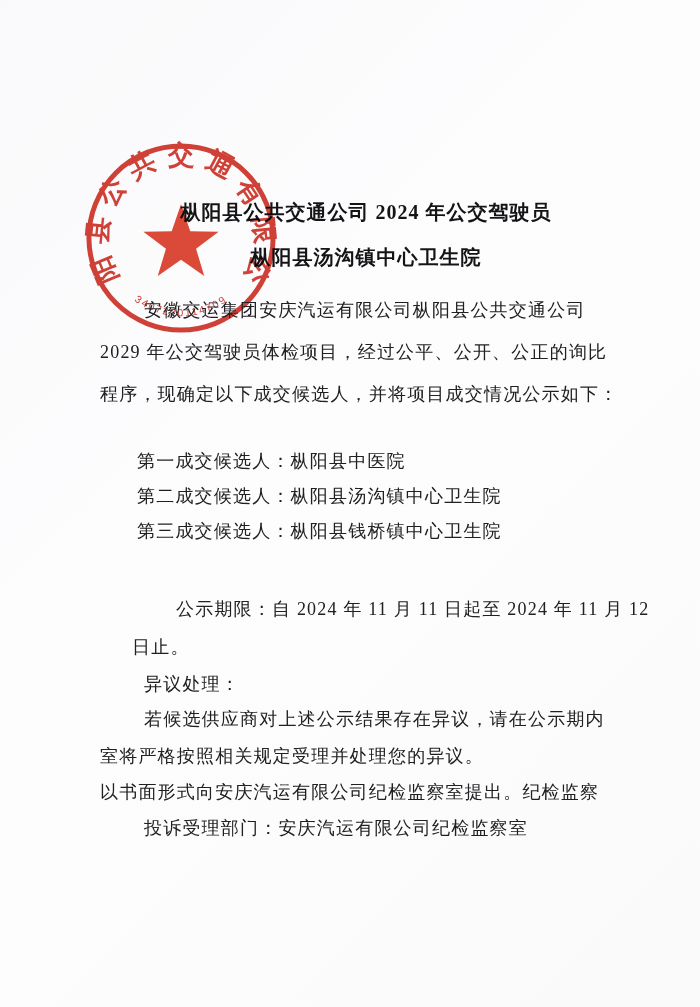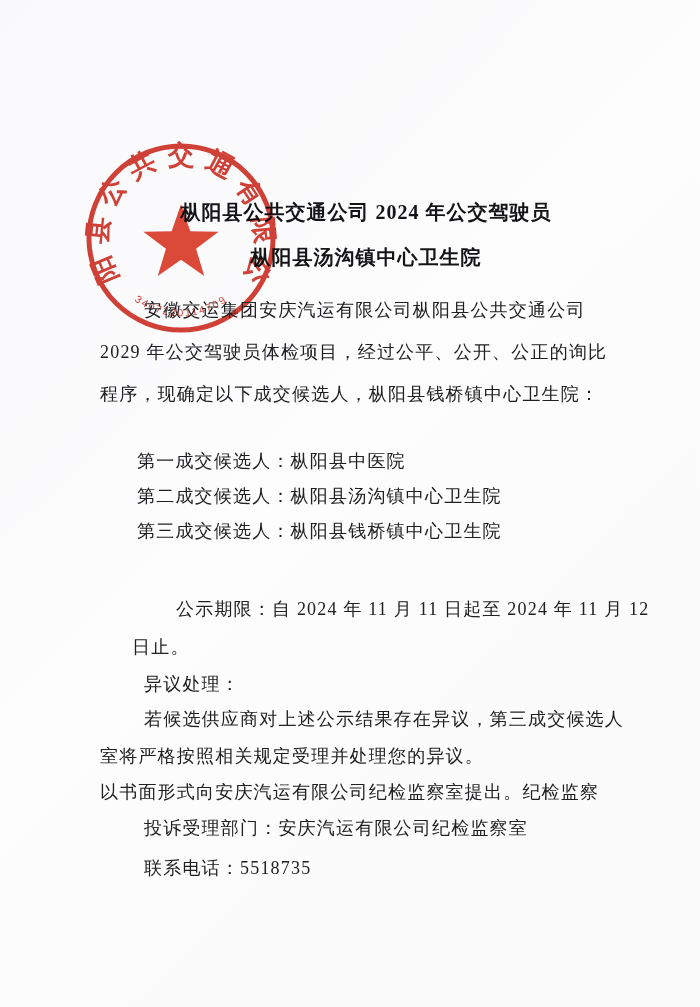--- a/index.html
+++ b/index.html
@@ -94,39 +94,38 @@
         <text class="seal-code-text">
           <textPath href="#arcBottom" startOffset="50%" text-anchor="middle">3407220114709</textPath>
         </text>
       </g>
     </svg>
   </div>
 
   <div class="block" id="intro">
     <span class="line indent">安徽交运集团安庆汽运有限公司枞阳县公共交通公司</span>
     <span class="line">2029 年公交驾驶员体检项目，经过公平、公开、公正的询比</span>
-    <span class="line">程序，现确定以下成交候选人，枞阳县钱桥镇中心卫生院：</span>
+    <span class="line">程序，现确定以下成交候选人，并将项目成交情况公示如下：</span>
   </div>
 
   <div class="block" id="candidates">
     <span class="line">第一成交候选人：枞阳县中医院</span>
     <span class="line">第二成交候选人：枞阳县汤沟镇中心卫生院</span>
     <span class="line">第三成交候选人：枞阳县钱桥镇中心卫生院</span>
   </div>
 
   <div class="block" id="period">
     <span class="line indent">公示期限：自 2024 年 11 月 11 日起至 2024 年 11 月 12</span>
     <span class="line">日止。</span>
   </div>
 
   <div class="block" id="objection-heading">异议处理：</div>
 
   <div class="block" id="objection">
-    <span class="line indent">若候选供应商对上述公示结果存在异议，第三成交候选人</span>
+    <span class="line indent">若候选供应商对上述公示结果存在异议，请在公示期内</span>
     <span class="line">室将严格按照相关规定受理并处理您的异议。</span>
     <span class="line">以书面形式向安庆汽运有限公司纪检监察室提出。纪检监察</span>
   </div>
 
   <div class="block" id="department">投诉受理部门：安庆汽运有限公司纪检监察室</div>
 
-  <div class="block" id="phone">联系电话：5518735</div>
 
 </div>
 
 </body></html>

